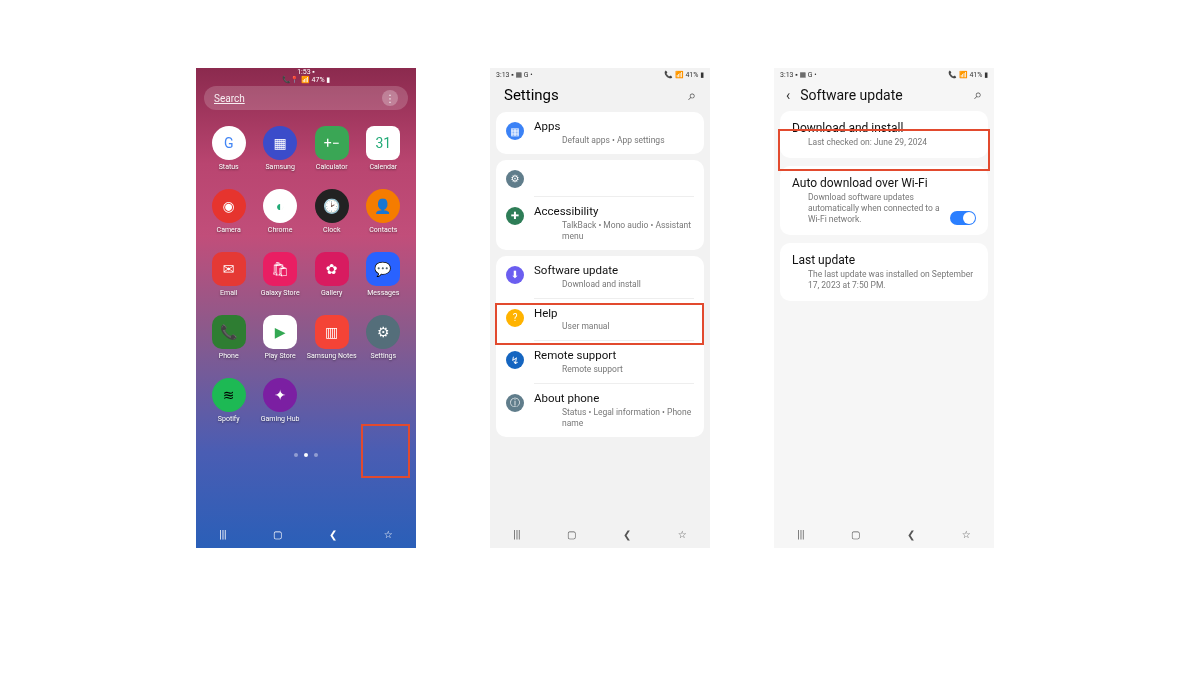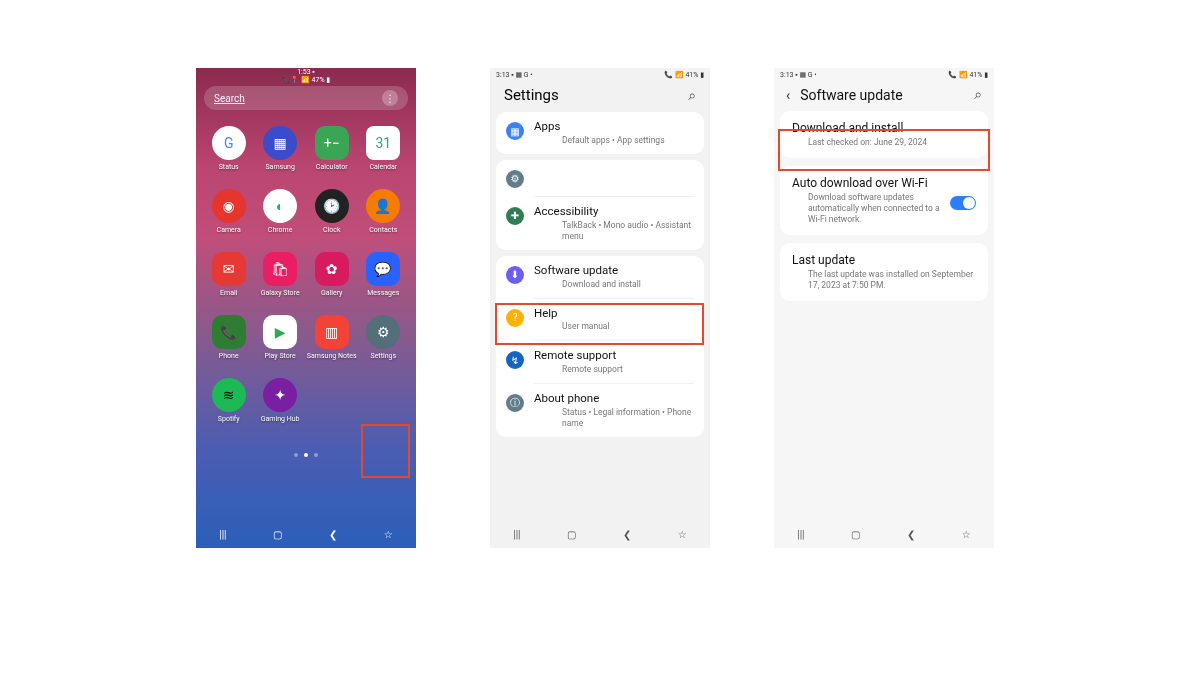--- a/index.html
+++ b/index.html
@@ -144,21 +144,21 @@
     content:''; position:absolute; right:1px; top:1px;
     width:12px; height:12px; border-radius:50%; background:#fff;
   }
 
   .sw-card {
     background:#fff; border-radius:10px; margin:0 6px 8px;
   }
   .sw-row { padding: 10px 12px; }
   .sw-title { font-size: 12px; color:#111; }
   .sw-sub { font-size: 8.5px; color:#787878; margin-top:2px; line-height:1.3;padding-left:16px; }
-  .flexrow { display:flex; align-items:center; justify-content:space-between; gap:8px; }
+  .flexrow { display:flex; align-items:flex-end; justify-content:space-between; gap:8px; }
 
   .header-with-back {
     display:flex; align-items:center; gap:10px;
     padding: 4px 12px 8px;
     justify-content: space-between;
   }
   .header-with-back .left { display:flex; align-items:center; gap:10px; }
   .back-ico { font-size:14px; color:#333; }
   .header-title { font-size:14px; color:#111; }
 </style>

